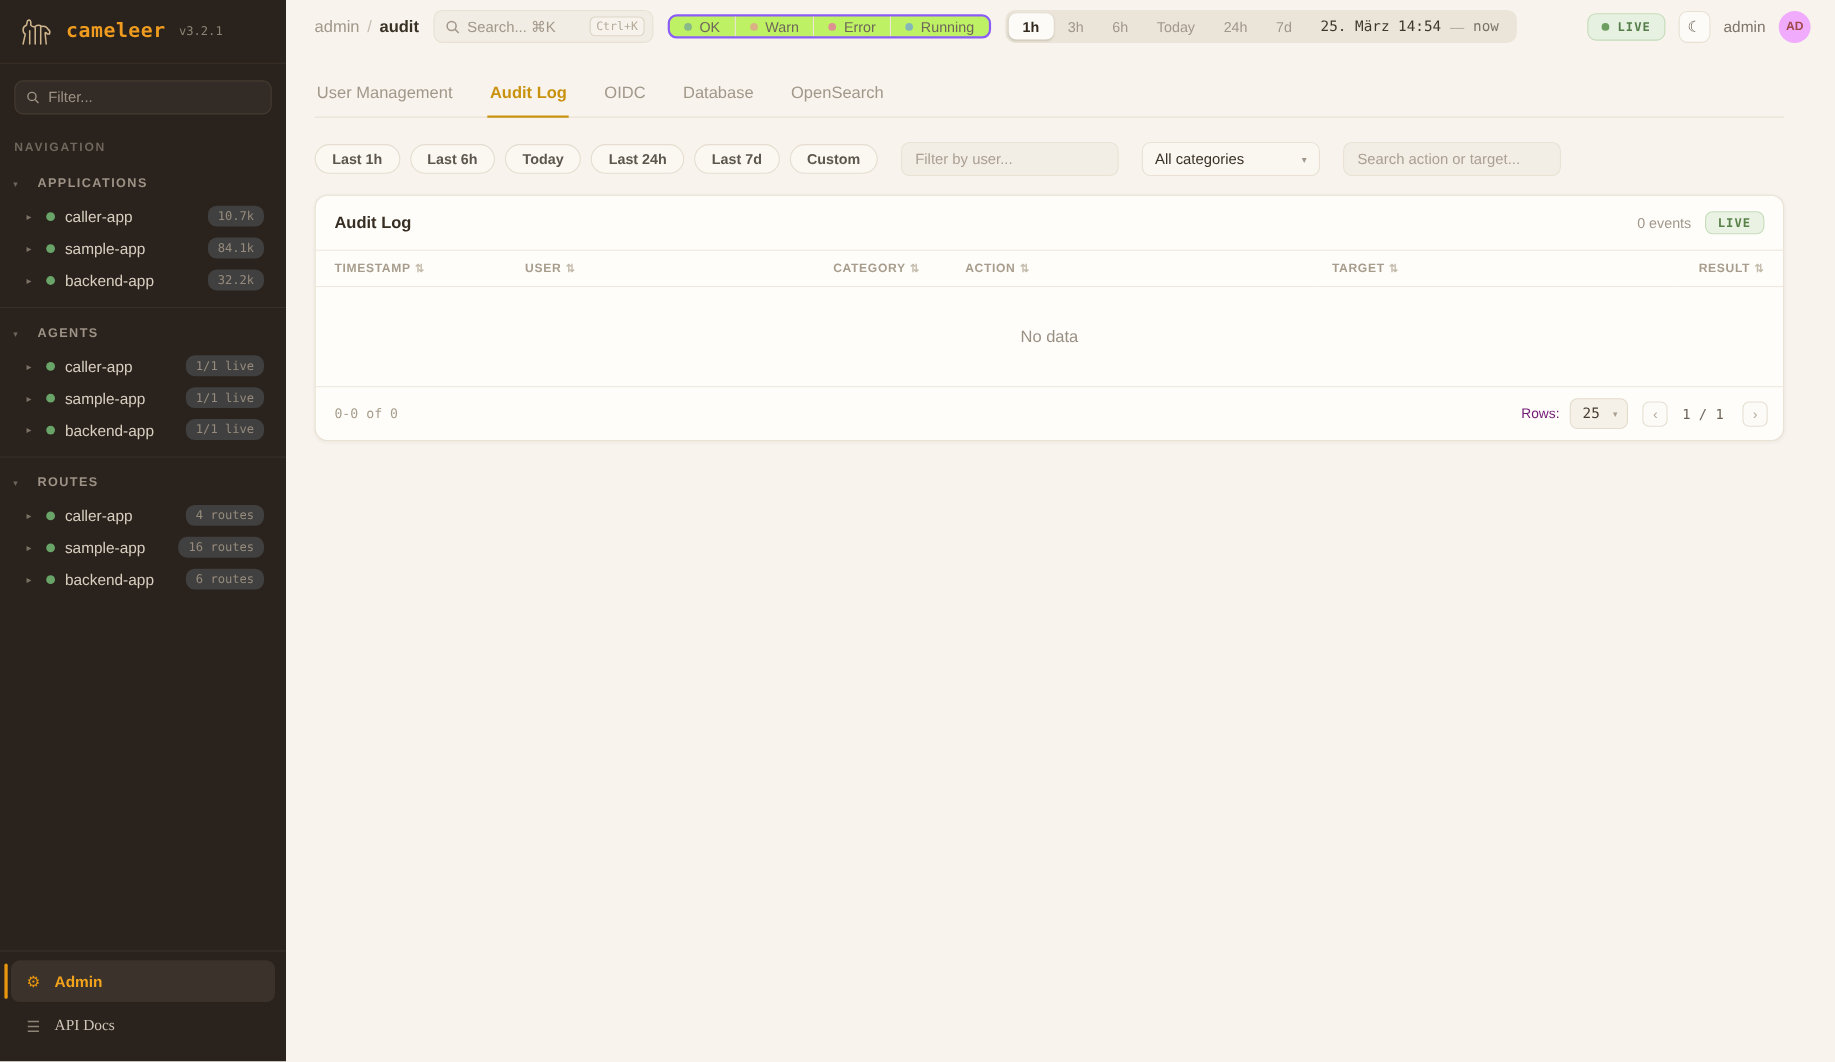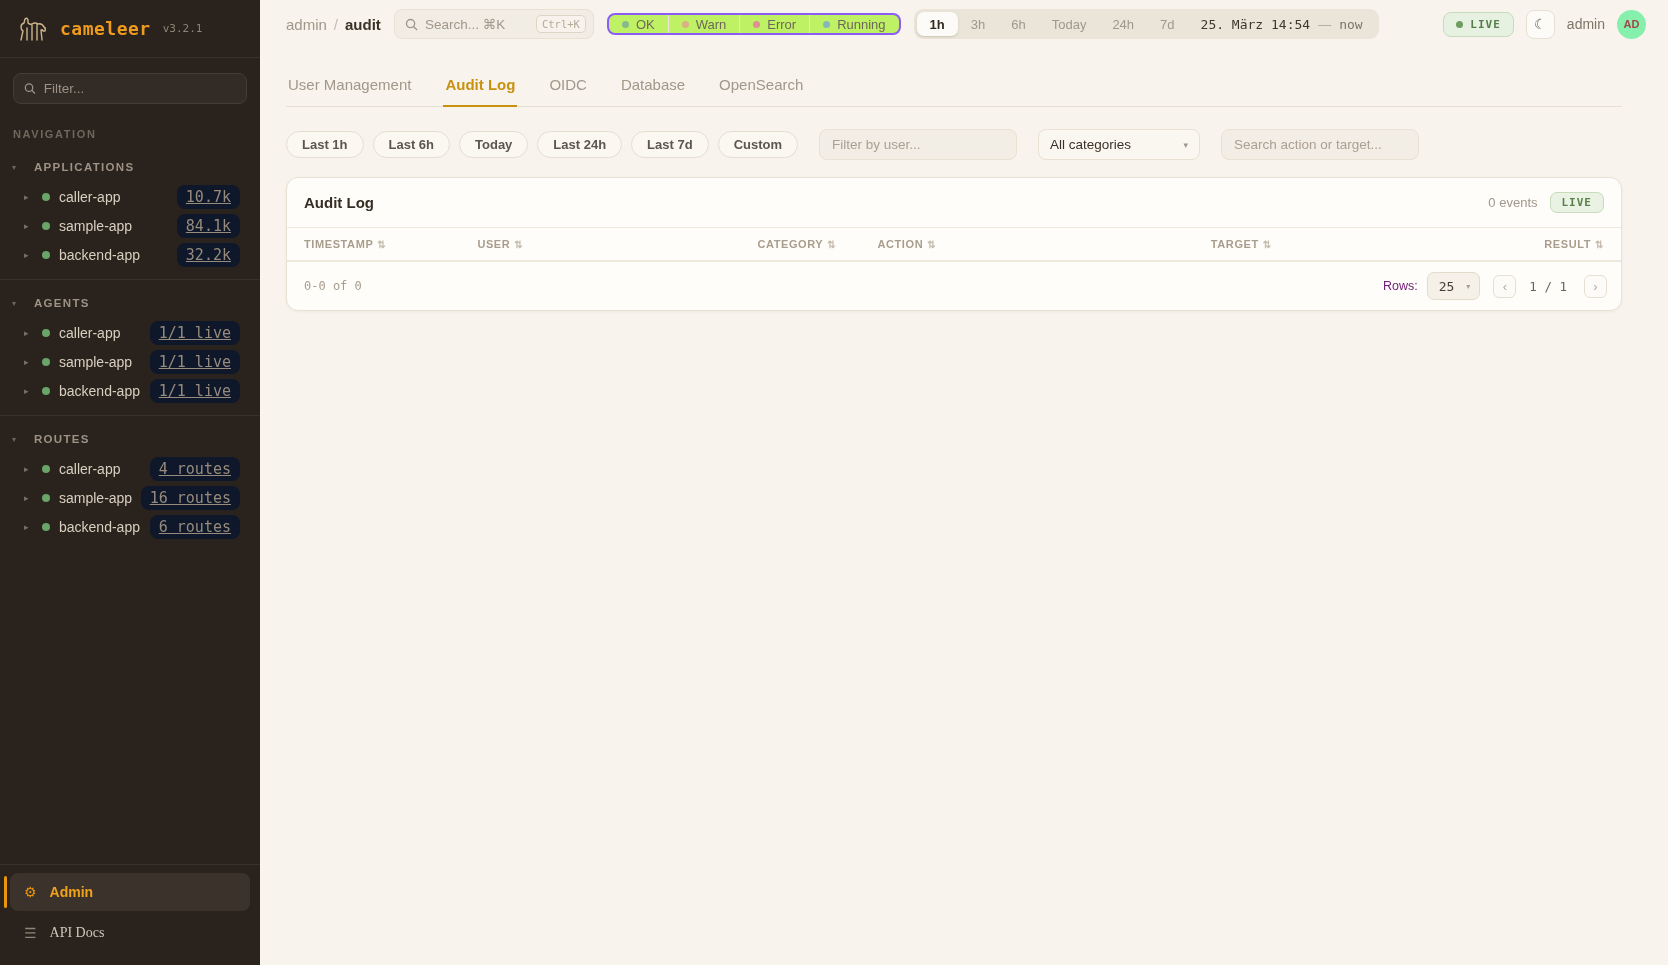--- a/index.html
+++ b/index.html
@@ -20,21 +20,21 @@
   .side-scroll { flex:1; overflow:hidden; }
   .side-section { padding:8px 0 10px 0; }
   .side-section + .side-section { border-top:1px solid #372f28; }
   .sec-head { display:flex; align-items:center; height:30px; padding-left:12px; cursor:pointer; }
   .sec-caret { font-size:8px; color:#6f665c; width:22px; }
   .sec-label { font-size:11.5px; font-weight:bold; letter-spacing:1.3px; color:#9d9285; }
   .side-item { display:flex; align-items:center; height:29px; padding:0 20px 0 24px; cursor:pointer; }
   .item-chevron { font-size:9px; color:#7a7065; width:18px; }
   .item-dot { width:8px; height:8px; border-radius:50%; margin-right:9px; }
   .item-name { font-size:14px; color:#d9cfc1; }
-  .item-badge { margin-left:auto; font-family:"DejaVu Sans Mono",monospace; font-size:15px; color:#968b7c; background:#0f172a; border-radius:8px; padding:3px 9px;text-decoration:underline; }
+  .item-badge { margin-left:auto; font-family:"DejaVu Sans Mono",monospace; font-size:11px; color:#968b7c; background:#404040; border-radius:8px; padding:3px 9px; }
   .side-foot { border-top:1px solid #39302a; padding:8px 10px 14px 10px; }
   .admin-item { position:relative; display:flex; align-items:center; gap:13px; height:38px; background:#3b322b; border-radius:8px; padding:0 14px; cursor:pointer; }
   .admin-item::before { content:''; position:absolute; left:-6px; top:3px; bottom:3px; width:3px; border-radius:2px; background:#e8960f; }
   .admin-icon { color:#e8960f; font-size:14px; }
   .admin-label { color:#f2a31c; font-size:14px; font-weight:bold; }
   .docs-item { display:flex; align-items:center; gap:13px; height:36px; padding:0 14px; margin-top:4px; cursor:pointer; border-radius:8px; }
   .docs-icon { color:#8d8376; font-size:14px; }
   .docs-label { color:#cfc5b8; font-size:14px;font-family:Liberation Serif, serif; }
 
   
@@ -54,21 +54,21 @@
   .time-btn.active { background:#fdfbf7; color:#32291f; font-weight:bold; box-shadow:0 1px 2px rgba(60,50,30,.18); }
   .time-range-text { display:flex; align-items:center; gap:8px; padding:0 13px; font-size:13px; }
   .tr-start { font-family:"DejaVu Sans Mono",monospace; color:#40372c; }
   .tr-dash { color:#b0a798; } .tr-end { font-family:"DejaVu Sans Mono",monospace; color:#7d7468; }
   .topbar-right { margin-left:auto; display:flex; align-items:center; gap:12px; }
   .live-pill { display:flex; align-items:center; gap:7px; background:#e7f1e1; border:1px solid #c5dbba; border-radius:8px; padding:5px 12px; }
   .live-dot { width:7px; height:7px; border-radius:50%; background:#6d9d5f; }
   .live-text { font-family:"DejaVu Sans Mono",monospace; font-size:11px; font-weight:bold; letter-spacing:1px; color:#557d4a; }
   .moon-btn { width:29px; height:29px; border:1px solid #e7e0d3; background:#fdfbf7; border-radius:8px; display:flex; align-items:center; justify-content:center; color:#6b6257; font-size:14px; cursor:pointer; }
   .topbar-user { font-size:14px; color:#7d746a; }
-  .avatar { width:29px; height:29px; border-radius:50%; background:#86efac; color:#a04848; font-size:11px; font-weight:bold; display:flex; align-items:center; justify-content:center; cursor:pointer; }
+  .avatar { width:29px; height:29px; border-radius:50%; background:#f0abfc; color:#a04848; font-size:11px; font-weight:bold; display:flex; align-items:center; justify-content:center; cursor:pointer; }
 
   
   .content { flex:1; padding:22px 46px 0 26px; }
   .tabs { display:flex; gap:30px; border-bottom:1px solid #e6dfd2; }
   .tab { font-size:15px; color:#a1978a; padding:6px 2px 13px 2px; cursor:pointer; position:relative; white-space:nowrap; }
   .tab.active { color:#c8920f; font-weight:bold; }
   .tab.active::after { content:''; position:absolute; left:0; right:0; bottom:-1px; height:2px; background:#c8920f; }
 
   .filter-row { margin-top:22px; display:flex; align-items:center; gap:9px; }
   .chip { height:27px; display:flex; align-items:center; padding:0 15px; background:#fbf8f2; border:1px solid #e5ddd0; border-radius:14px; font-size:13px; font-weight:bold; color:#5d564c; cursor:pointer; white-space:nowrap; }
@@ -332,20 +332,23 @@
             <tr>
               <th><span>TIMESTAMP</span><span class="sort-ic">⇅</span></th>
               <th><span>USER</span><span class="sort-ic">⇅</span></th>
               <th><span>CATEGORY</span><span class="sort-ic">⇅</span></th>
               <th><span>ACTION</span><span class="sort-ic">⇅</span></th>
               <th><span>TARGET</span><span class="sort-ic">⇅</span></th>
               <th class="right"><span>RESULT</span><span class="sort-ic">⇅</span></th>
             </tr>
           </thead>
         </table>
+        <div class="empty-zone">
+          <span>No data</span>
+        </div>
         <div class="card-foot">
           <span class="range-text">0-0 of 0</span>
           <div class="foot-right">
             <span class="rows-label">Rows:</span>
             <div class="rows-select">
               <span class="rows-value">25</span>
               <span class="rows-caret">▾</span>
             </div>
             <div class="pg-btn">‹</div>
             <span class="page-ind">1 / 1</span>

